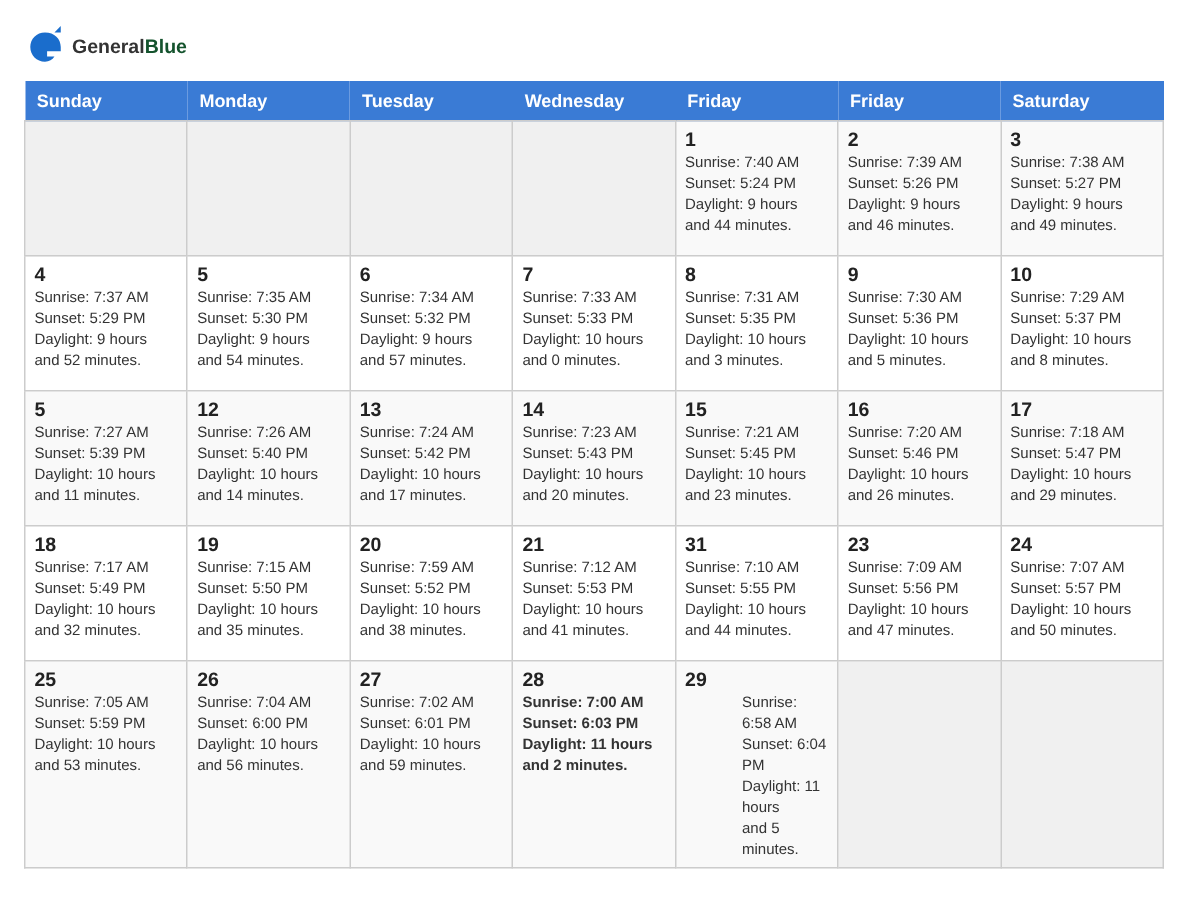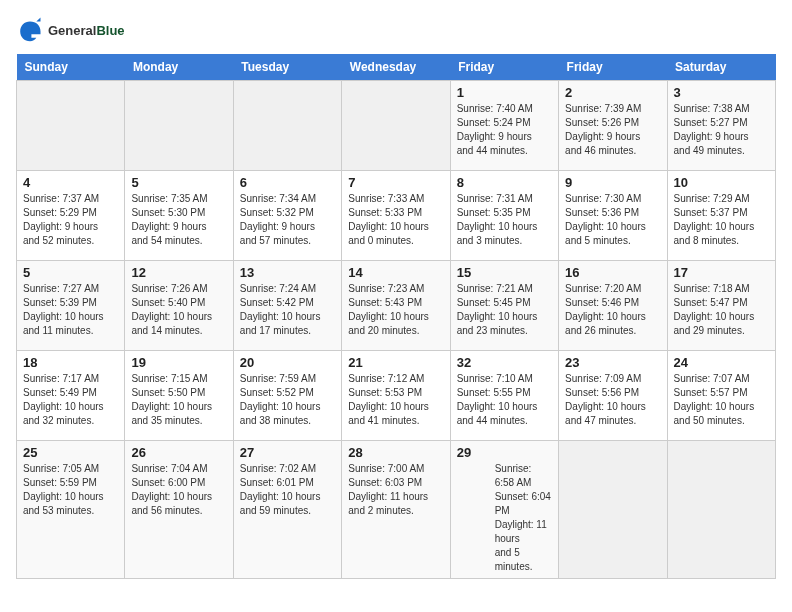--- a/index.html
+++ b/index.html
@@ -263,21 +263,21 @@
 and 38 minutes.</div>
         </td>
         <td>
           <div class="day-number">21</div>
           <div class="day-info" style="white-space: pre-line;">Sunrise: 7:12 AM
 Sunset: 5:53 PM
 Daylight: 10 hours
 and 41 minutes.</div>
         </td>
         <td>
-          <div class="day-number">32</div>
+          <div class="day-number">31</div>
           <div class="day-info" style="white-space: pre-line;">Sunrise: 7:10 AM
 Sunset: 5:55 PM
 Daylight: 10 hours
 and 44 minutes.</div>
         </td>
         <td>
           <div class="day-number">23</div>
           <div class="day-info" style="white-space: pre-line;">Sunrise: 7:09 AM
 Sunset: 5:56 PM
 Daylight: 10 hours
@@ -308,21 +308,21 @@
         </td>
         <td>
           <div class="day-number">27</div>
           <div class="day-info" style="white-space: pre-line;">Sunrise: 7:02 AM
 Sunset: 6:01 PM
 Daylight: 10 hours
 and 59 minutes.</div>
         </td>
         <td>
           <div class="day-number">28</div>
-          <div class="day-info" style="white-space: pre-line;">Sunrise: 7:00 AM
+          <div class="day-info" style="white-space: pre-line; font-weight: bold;">Sunrise: 7:00 AM
 Sunset: 6:03 PM
 Daylight: 11 hours
 and 2 minutes.</div>
         </td>
         <td>
           <div class="day-number">29</div>
           <div class="day-info" style="white-space: pre-line; margin-left: 38px;">Sunrise: 6:58 AM
 Sunset: 6:04 PM
 Daylight: 11 hours
 and 5 minutes.</div>

